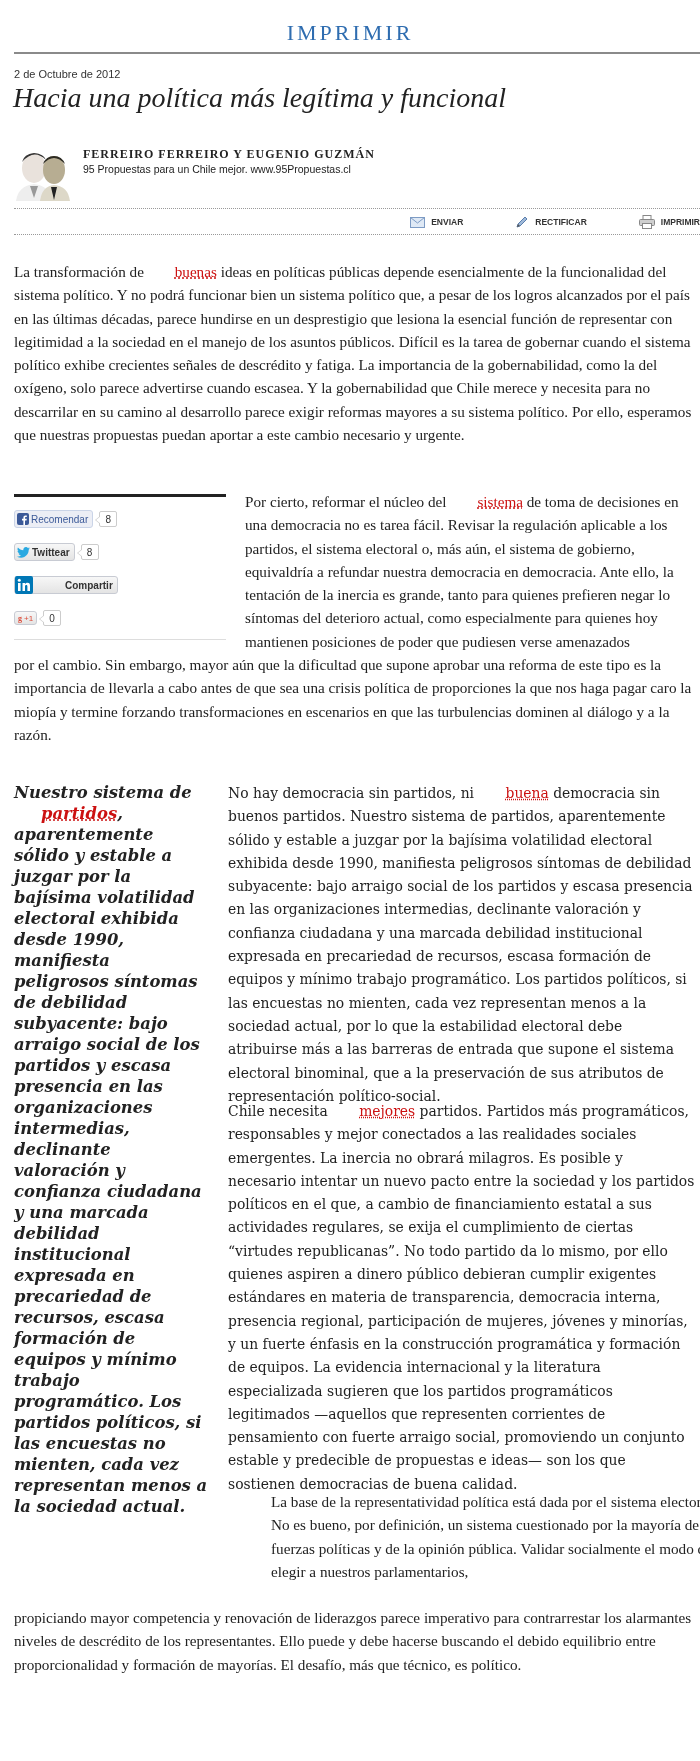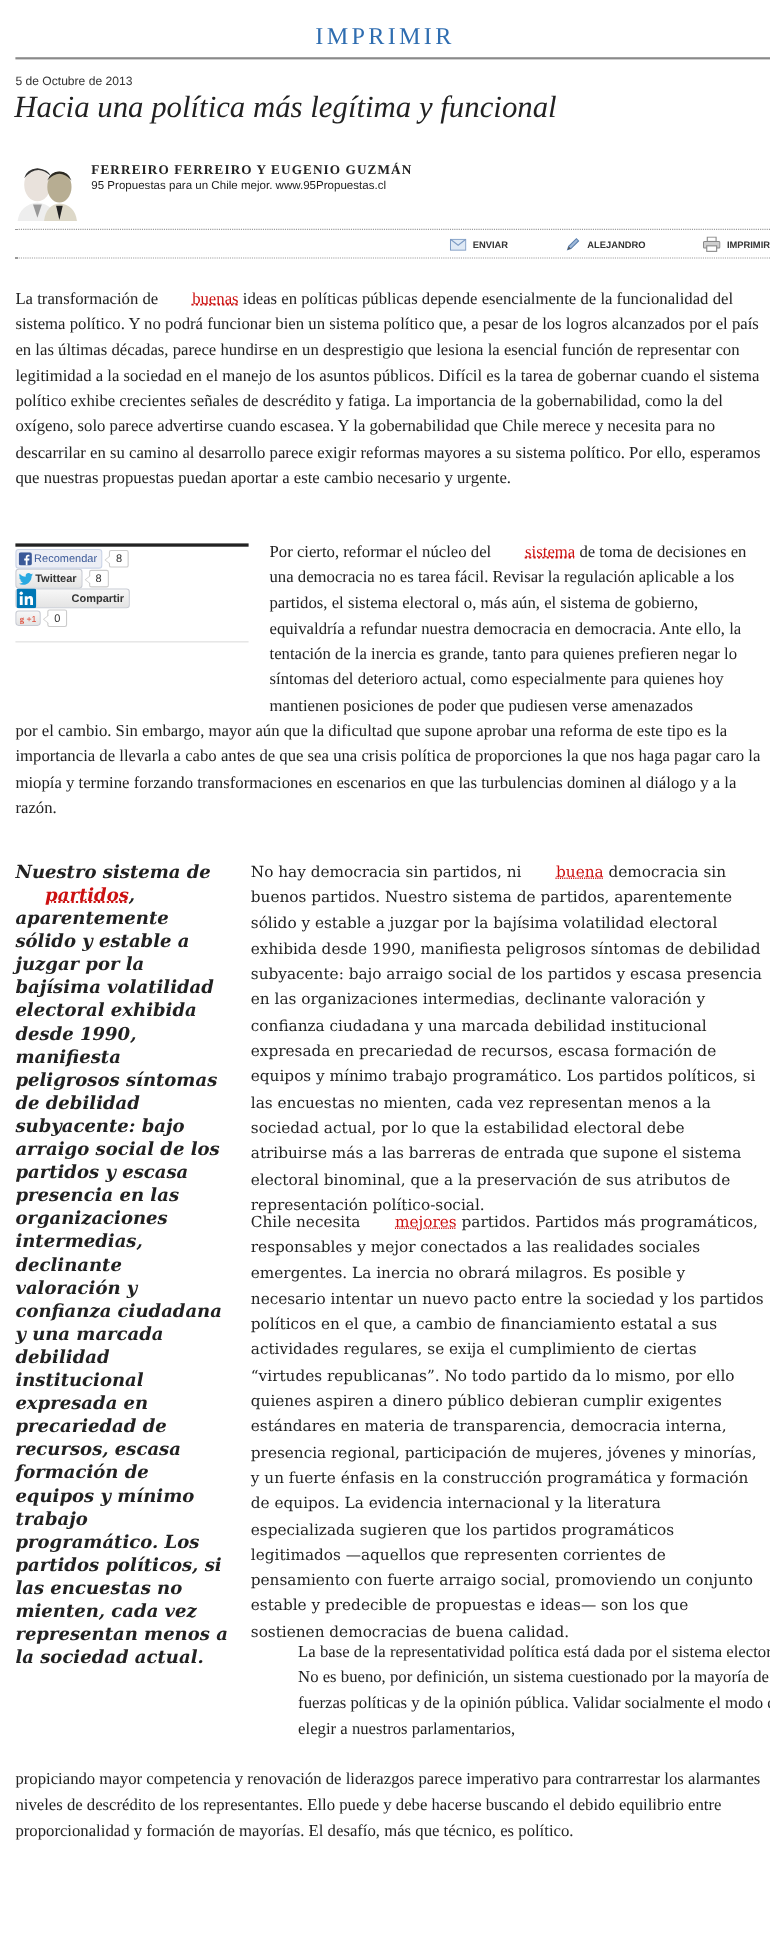--- a/index.html
+++ b/index.html
@@ -64,22 +64,22 @@
   .full { left: 14px; width: 680px; }
   .link-red {
     color: #cc1111; text-decoration: underline; text-decoration-style: dotted; margin-left: 27px;
   }
   .p1 { top: 260px; }
 
   .share-box {
     position: absolute; top: 494px; left: 14px; width: 212px;
   }
   .share-bar { height: 3px; background: #222; width: 212px; }
-  .share-row { display: flex; align-items: center; margin-top: 0; height: 18px; }
-  .share-row.first { margin-top: 2px; }
+  .share-row { display: flex; align-items: center; margin-top: 15px; height: 18px; }
+  .share-row.first { margin-top: 13px; }
   .btn {
     display: inline-flex; align-items: center; gap: 2px;
     font-family: "Liberation Sans", sans-serif; font-size: 10px;
     border: 1px solid #c8cbd3; border-radius: 3px; height: 18px; padding: 0 4px 0 2px;
     background: linear-gradient(#f7f7f7, #e4e4e4);
     cursor: pointer;
   }
   .btn.fb { background: #eceef5; color: #3b5998; border-color: #cad4e7; }
   .btn.tw { font-weight: bold; color: #333; }
   .btn.li { font-weight: bold; color: #333; padding-left: 0; gap: 32px; }
@@ -118,21 +118,21 @@
   .p4 { top: 1100px; }
   .p5 { top: 1490px; margin-left: 43px; }
   .p5b { top: 1606px; }
 </style>
 </head>
 <body>
 
 <div class="section-title">IMPRIMIR</div>
 <div class="top-rule"></div>
 
-<div class="date">5 de Octubre de 2013</div>
+<div class="date">2 de Octubre de 2012</div>
 <h1 class="headline">Hacia una política más legítima y funcional</h1>
 
 <div class="author-photo">
   <svg width="60" height="55" viewBox="0 0 60 55">
     <rect width="60" height="55" fill="#ffffff"></rect>
 
     <ellipse cx="20" cy="22" rx="12" ry="15" fill="#e9e2dc"></ellipse>
     <path d="M8 16 Q20 2 32 14 Q30 8 20 7 Q10 8 8 16 Z" fill="#333"></path>
     <path d="M2 55 Q4 40 20 38 Q36 40 38 55 Z" fill="#eee"></path>
     <path d="M16 40 L20 52 L24 40 Z" fill="#999"></path>
@@ -153,21 +153,21 @@
       <rect x="0.5" y="0.5" width="14" height="10" fill="#dfe9f5" stroke="#7d9bc4"></rect>
       <path d="M0.5 0.5 L7.5 6 L14.5 0.5" fill="none" stroke="#7d9bc4"></path>
     </svg>
     <span>ENVIAR</span>
   </div>
   <div class="tool">
     <svg width="14" height="14" viewBox="0 0 14 14">
       <path d="M2 12 L3 9 L10 2 L12 4 L5 11 Z" fill="#9fb9d9" stroke="#5b7fad"></path>
       <path d="M2 12 L3 9 L5 11 Z" fill="#555"></path>
     </svg>
-    <span>ALEJANDRO</span>
+    <span>RECTIFICAR</span>
   </div>
   <div class="tool">
     <svg width="16" height="14" viewBox="0 0 16 14">
       <rect x="4" y="0.5" width="8" height="4" fill="#fff" stroke="#888"></rect>
       <rect x="0.5" y="4.5" width="15" height="6" rx="1" fill="#cfcfcf" stroke="#888"></rect>
       <rect x="3.5" y="8.5" width="9" height="5" fill="#fff" stroke="#888"></rect>
     </svg>
     <span>IMPRIMIR</span>
   </div>
 </div>

